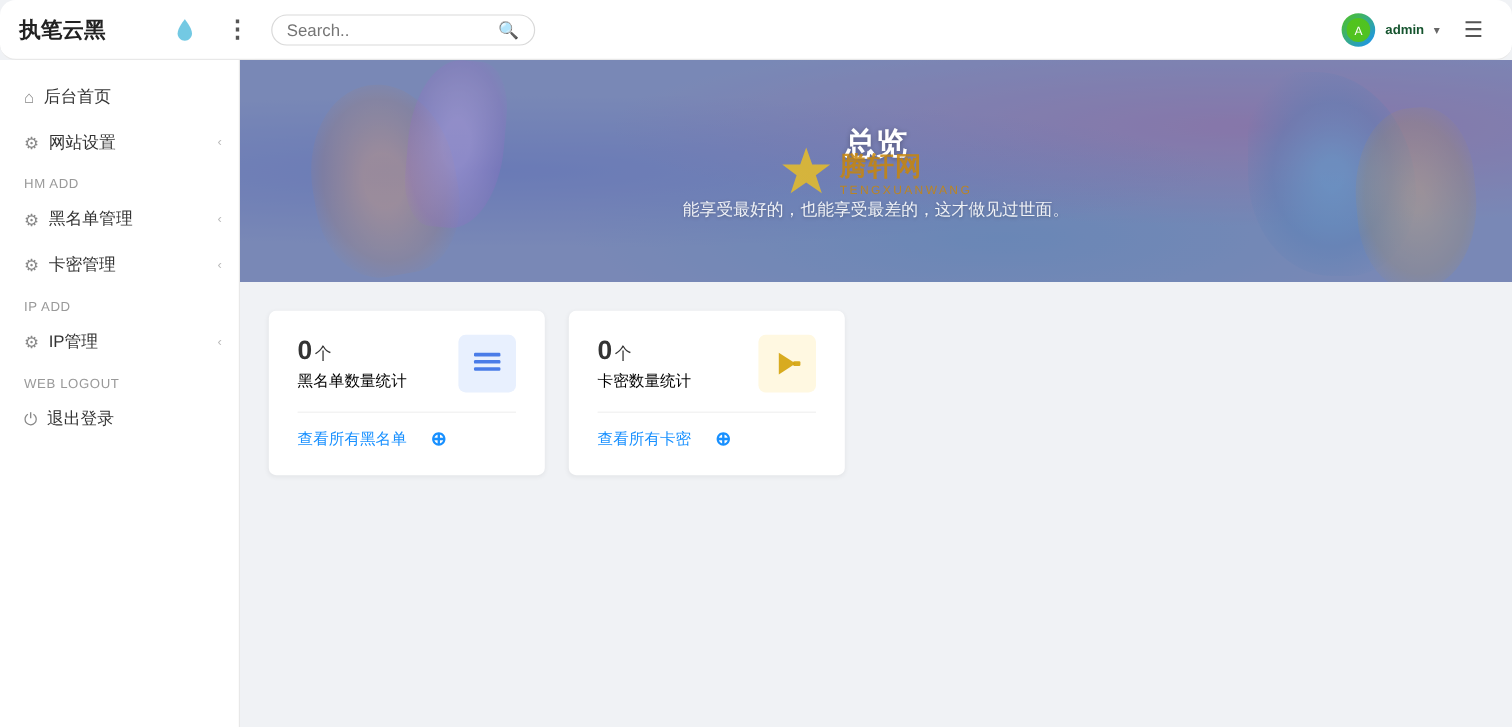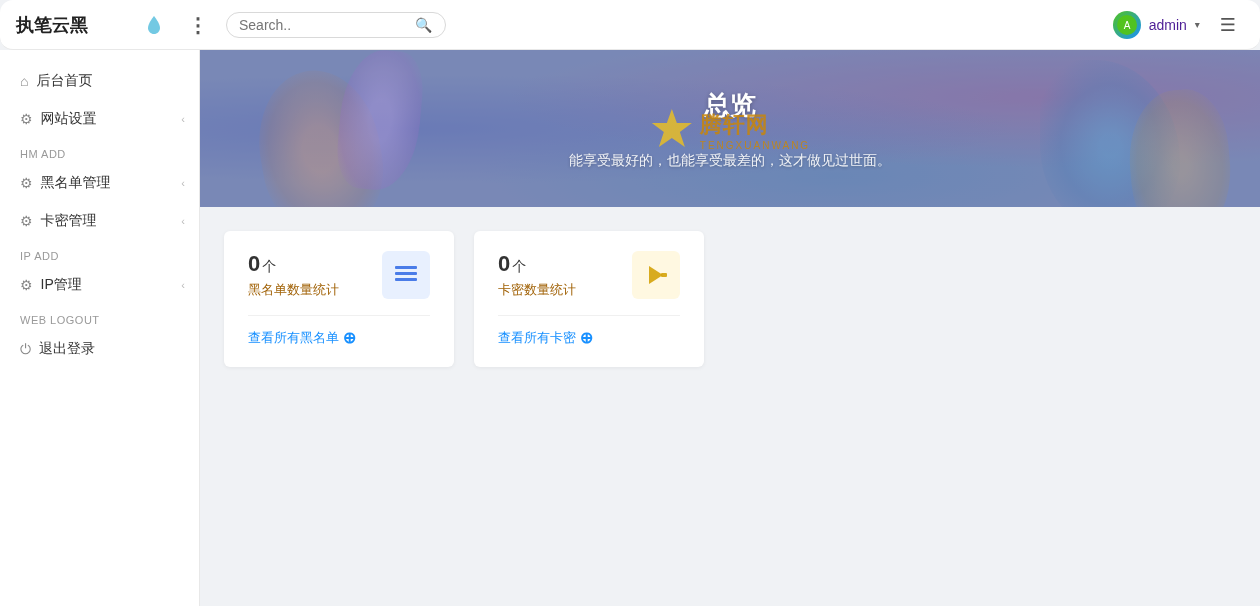--- a/index.html
+++ b/index.html
@@ -51,21 +51,21 @@
     .user-area {
       display: flex; align-items: center; gap: 8px;
       cursor: pointer;
     }
     .user-avatar {
       width: 28px; height: 28px; border-radius: 50%;
       background: linear-gradient(135deg, #52c41a, #1890ff);
       display: flex; align-items: center; justify-content: center;
       font-size: 12px; color: #fff;
     }
-    .user-name { font-size: 14px; color: #4c1d95; }
+    .user-name { font-size: 11px; color: #14532d; font-weight: bold; }
     .chevron-down { font-size: 10px; color: #666; }
     .menu-lines {
       font-size: 18px; color: #555; cursor: pointer;
       padding: 4px 8px;
     }
 
     
     .main-layout {
       display: flex;
       flex: 1;
@@ -104,21 +104,21 @@
     
     .content {
       flex: 1;
       overflow-y: auto;
       background: #f0f2f5;
     }
 
     
     .banner {
       width: 100%;
-      height: 157px;
+      height: 185px;
       background: linear-gradient(135deg, #667eea55 0%, #764ba255 50%, #f093fb33 100%),
                   linear-gradient(45deg, #4facfe33 0%, #00f2fe33 100%);
       background-color: #6c7fbb;
       position: relative;
       display: flex; flex-direction: column;
       align-items: center; justify-content: center;
       overflow: hidden;
       gap: 19px;
     }
     .banner-bg {
@@ -186,31 +186,31 @@
       border-radius: 6px;
       padding: 20px 24px;
       min-width: 230px;
       width: 230px;
       box-shadow: 0 1px 4px rgba(0,0,0,0.06);
     }
     .stat-top {
       display: flex; justify-content: space-between; align-items: center;
       margin-bottom: 16px;
     }
-    .stat-label { font-size: 13px; color: #a16207; margin-top: 4px; }
+    .stat-label { font-size: 13px; color: #000000; margin-top: 4px; }
     .stat-icon-box {
       width: 48px; height: 48px;
       background: #e8f0fe;
       border-radius: 6px;
       display: flex; align-items: center; justify-content: center;
       font-size: 22px; color: #4a7ce8;
     }
     .stat-link {
       color: #1890ff; font-size: 13px; cursor: pointer;
-      display: flex; align-items: center; gap: 4px;
+      display: flex; align-items: center; gap: 20px;
       text-decoration: none;
       border-top: 1px solid #f0f0f0;
       padding-top: 12px;
     }
     .stat-link-plus { color: #1890ff; font-size: 16px; font-weight: bold; }
 
     
     .watermark {
       position: absolute;
       top: 50%; left: 50%;

